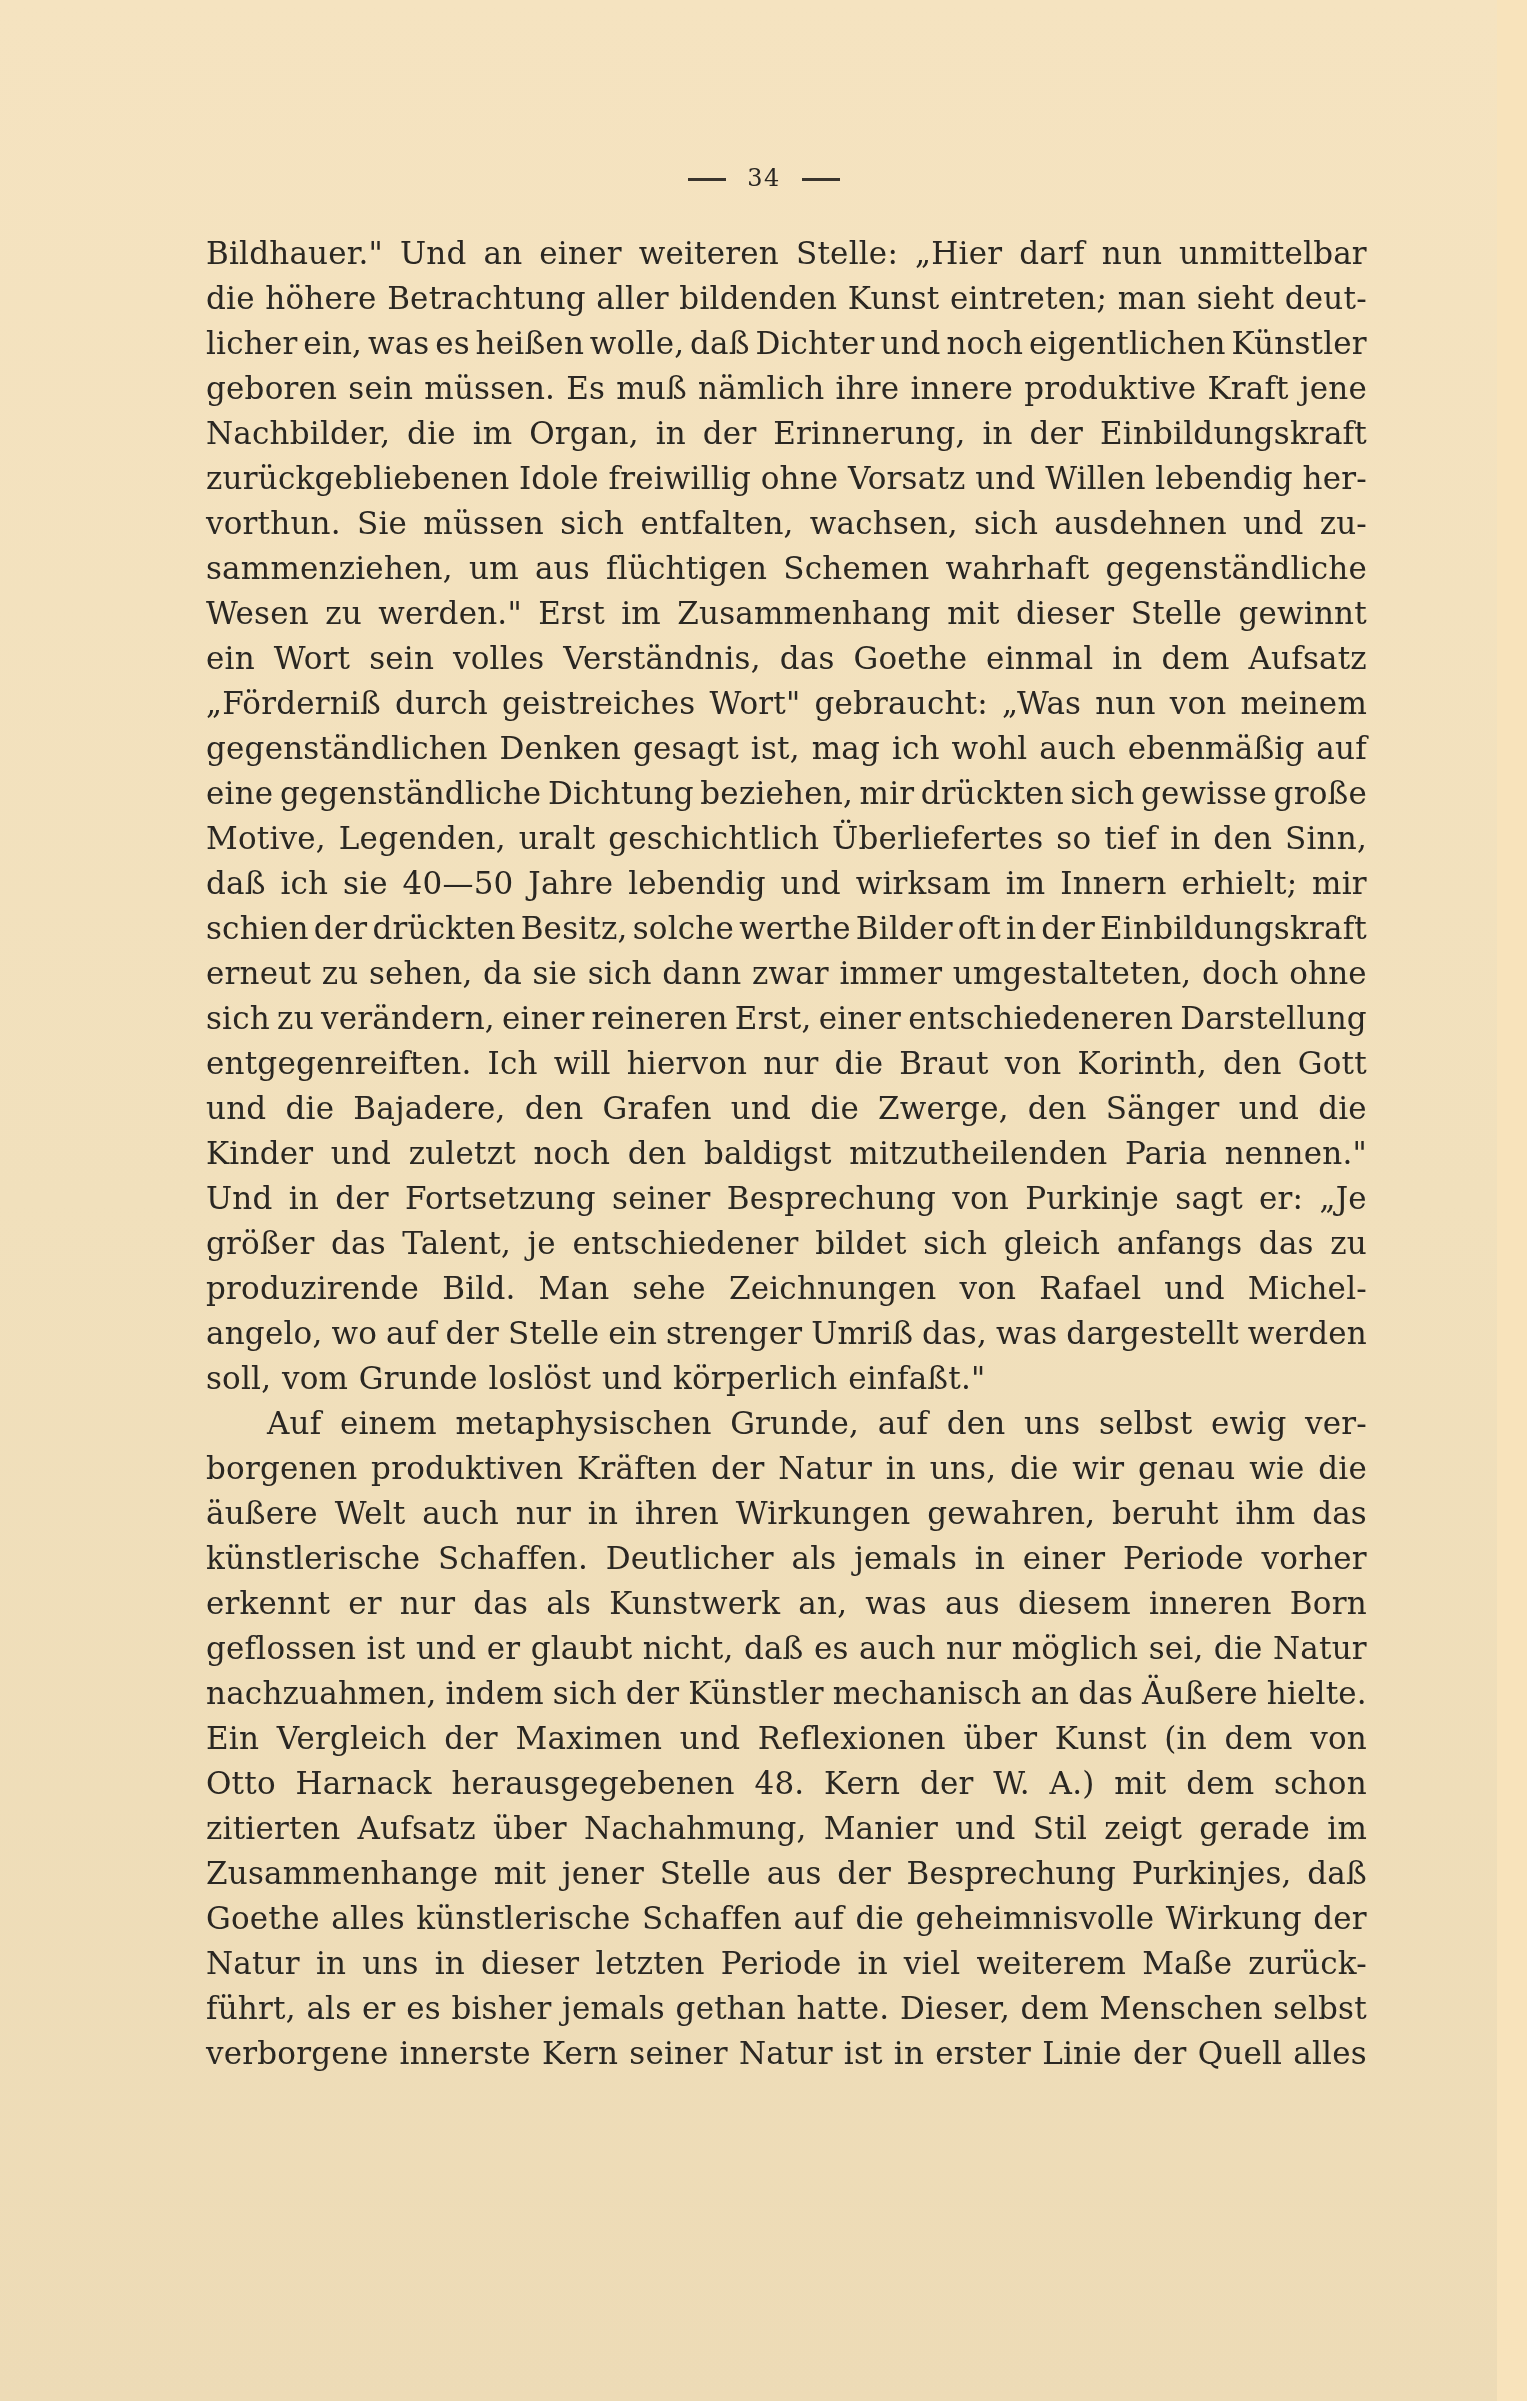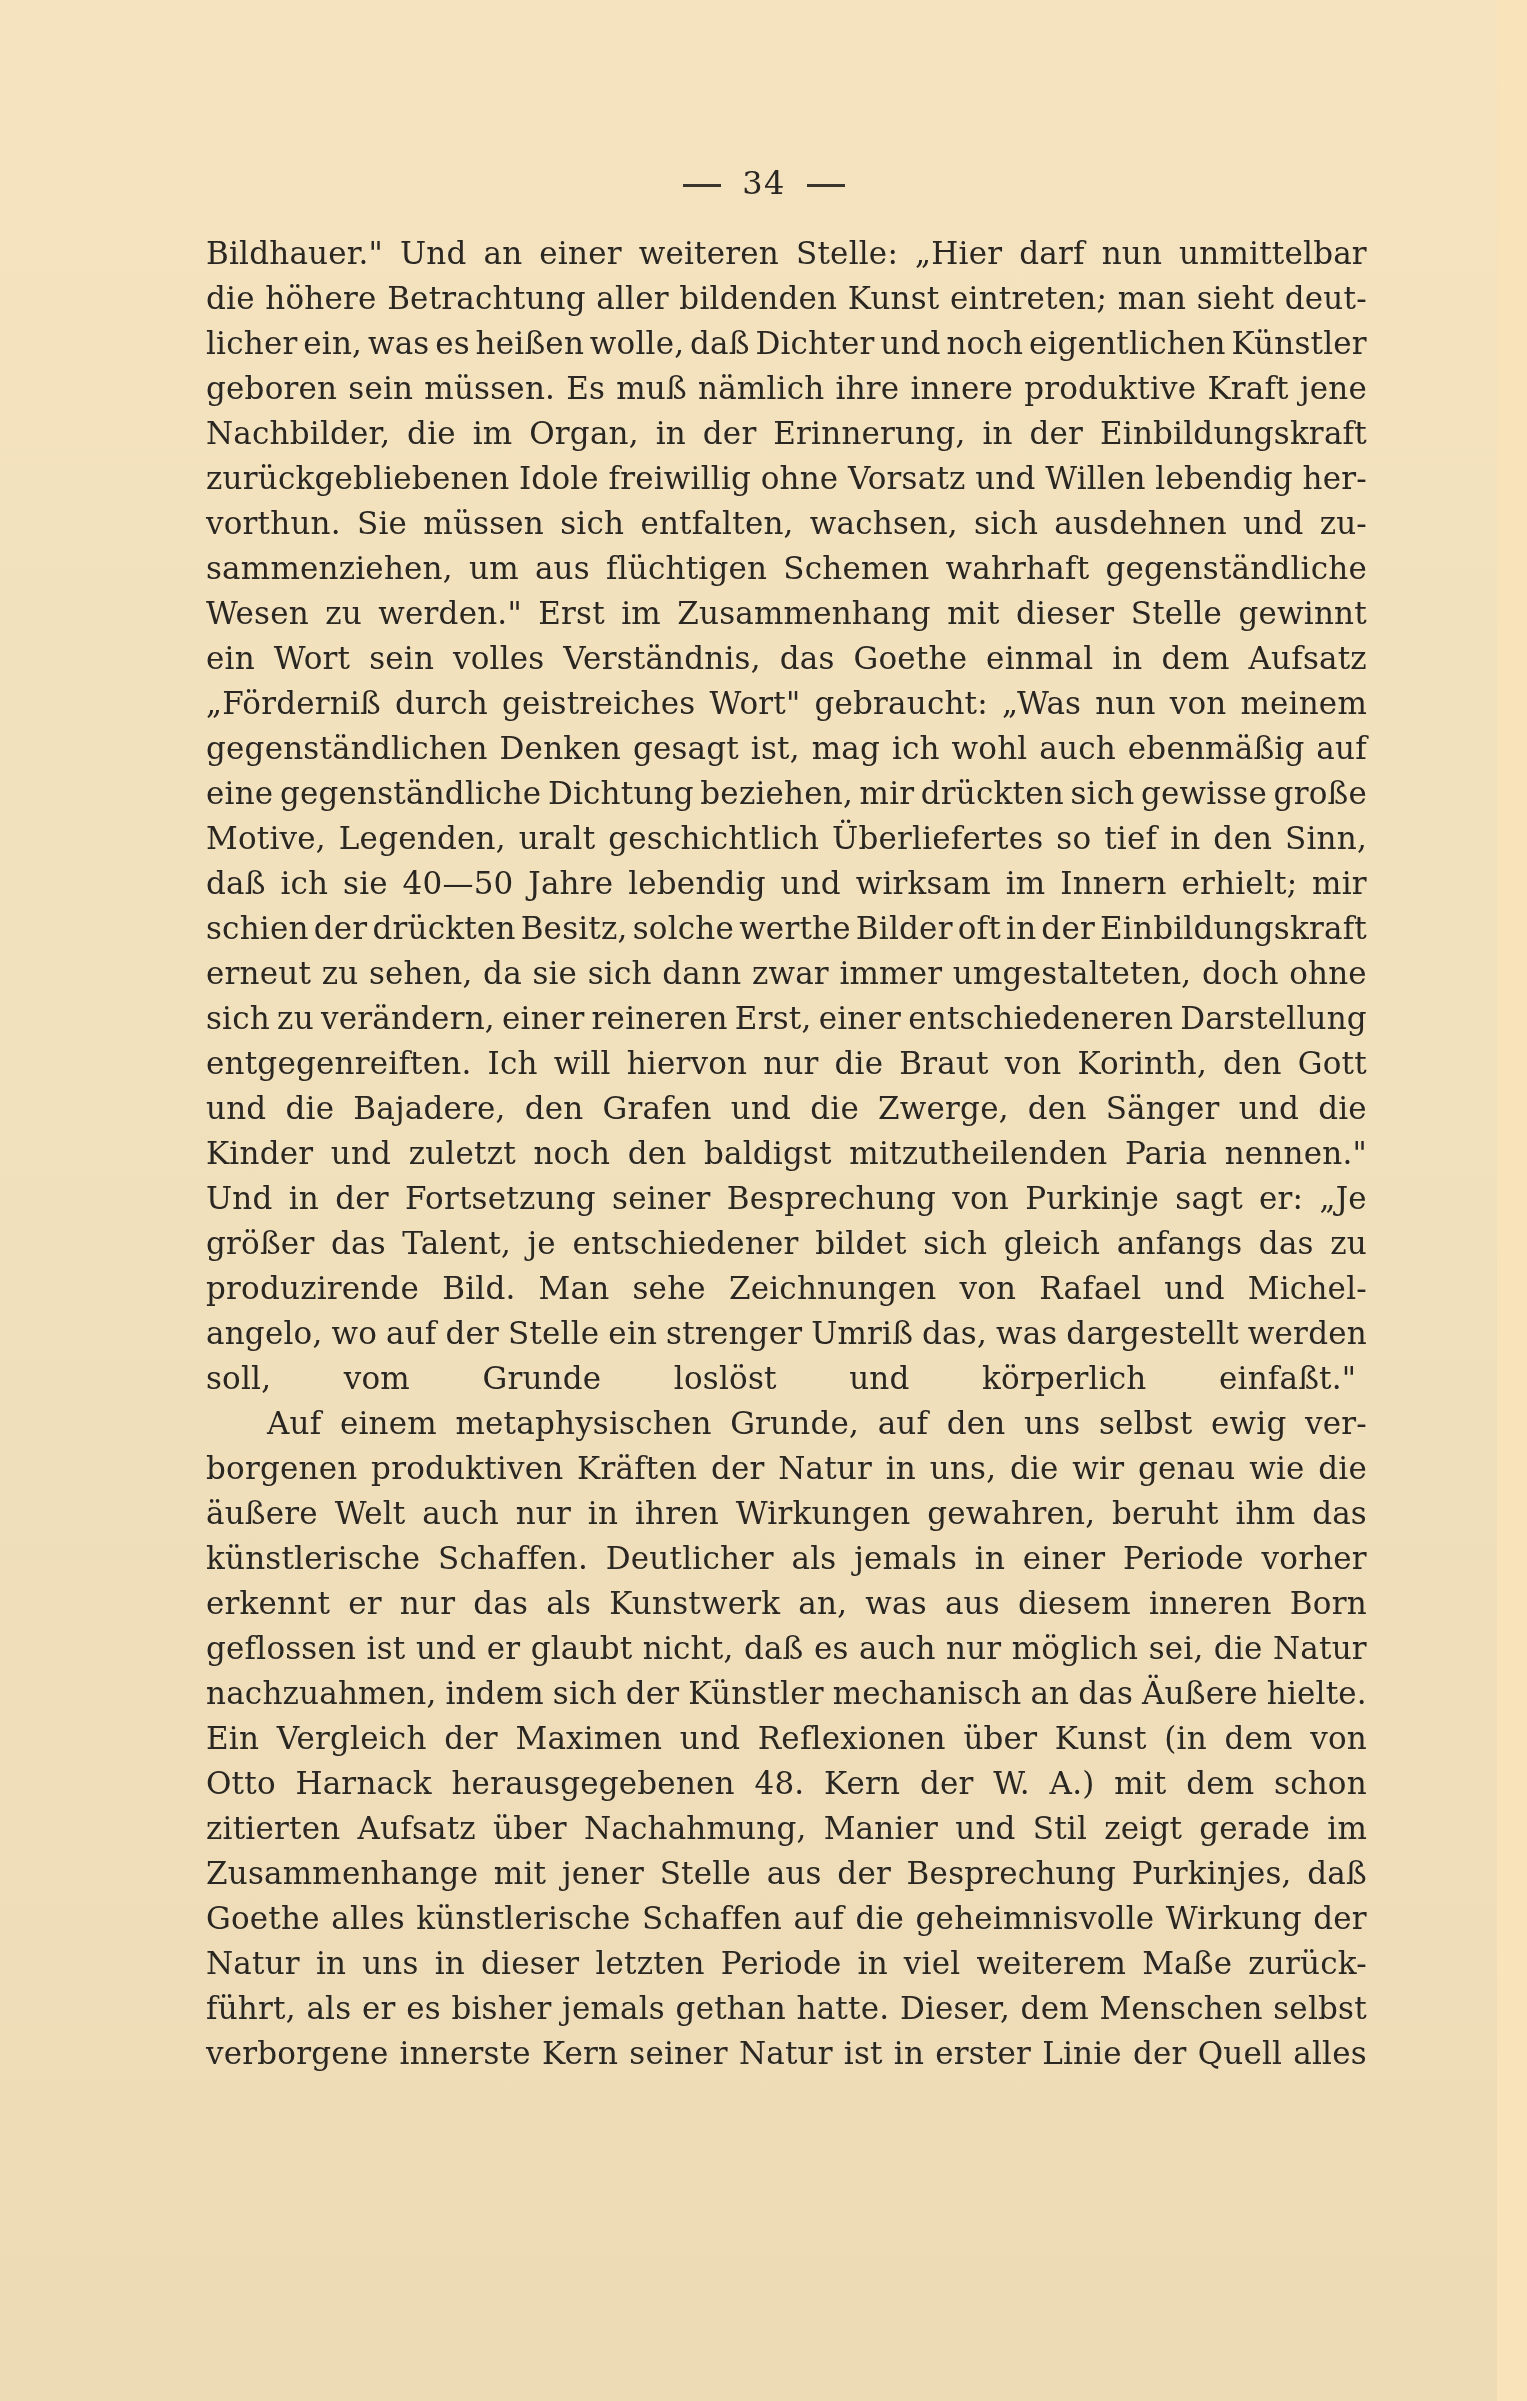--- a/index.html
+++ b/index.html
@@ -30,21 +30,21 @@
       width: 31px;
       height: 2401px;
       background: #f8e3bb;
     }
     .page-number {
       position: absolute;
       top: 164px;
       left: 0;
       width: 1528px;
       text-align: center;
-      font-size: 32px;
+      font-size: 24px;
       letter-spacing: 1.5px;
       word-spacing: 18.3px;
     }
     .page-number .dash {
       display: inline-block;
       width: 38px;
       height: 2.3px;
       background: #3a352e;
       vertical-align: middle;
       margin: 0 21.4px;
@@ -62,21 +62,21 @@
       text-align: justify;
       text-align-last: justify;
       white-space: nowrap;
       overflow: visible;
       letter-spacing: 0.2px;
       display: flex;
       justify-content: space-between;
     }
     .line.last {
       text-align-last: left;
-      justify-content: space-between;
+      justify-content: flex-start;
     }
     .line.indent {
       padding-left: 61px;
     }
     .line .w {
       display: inline-block;
     }
     .line.last .w {
       margin-right: 10.7px;
     }

